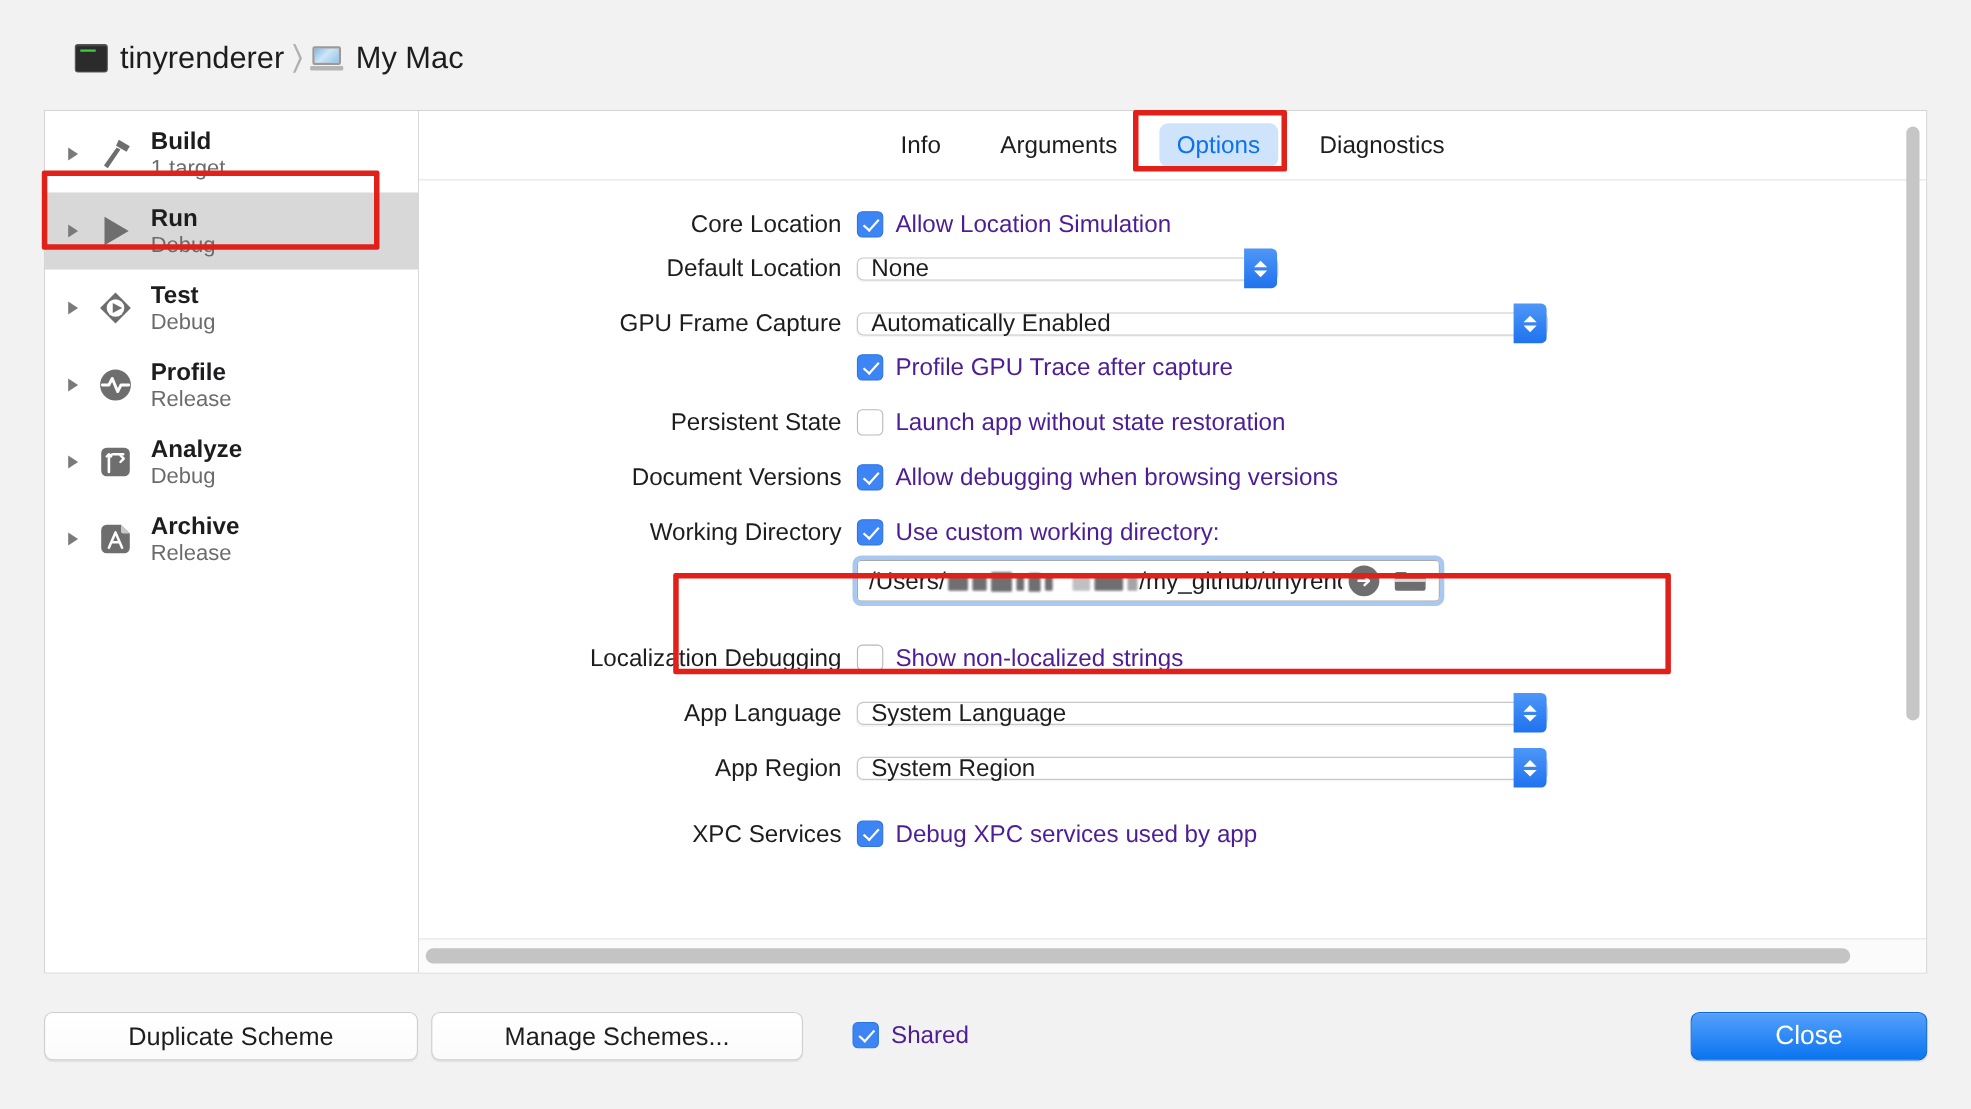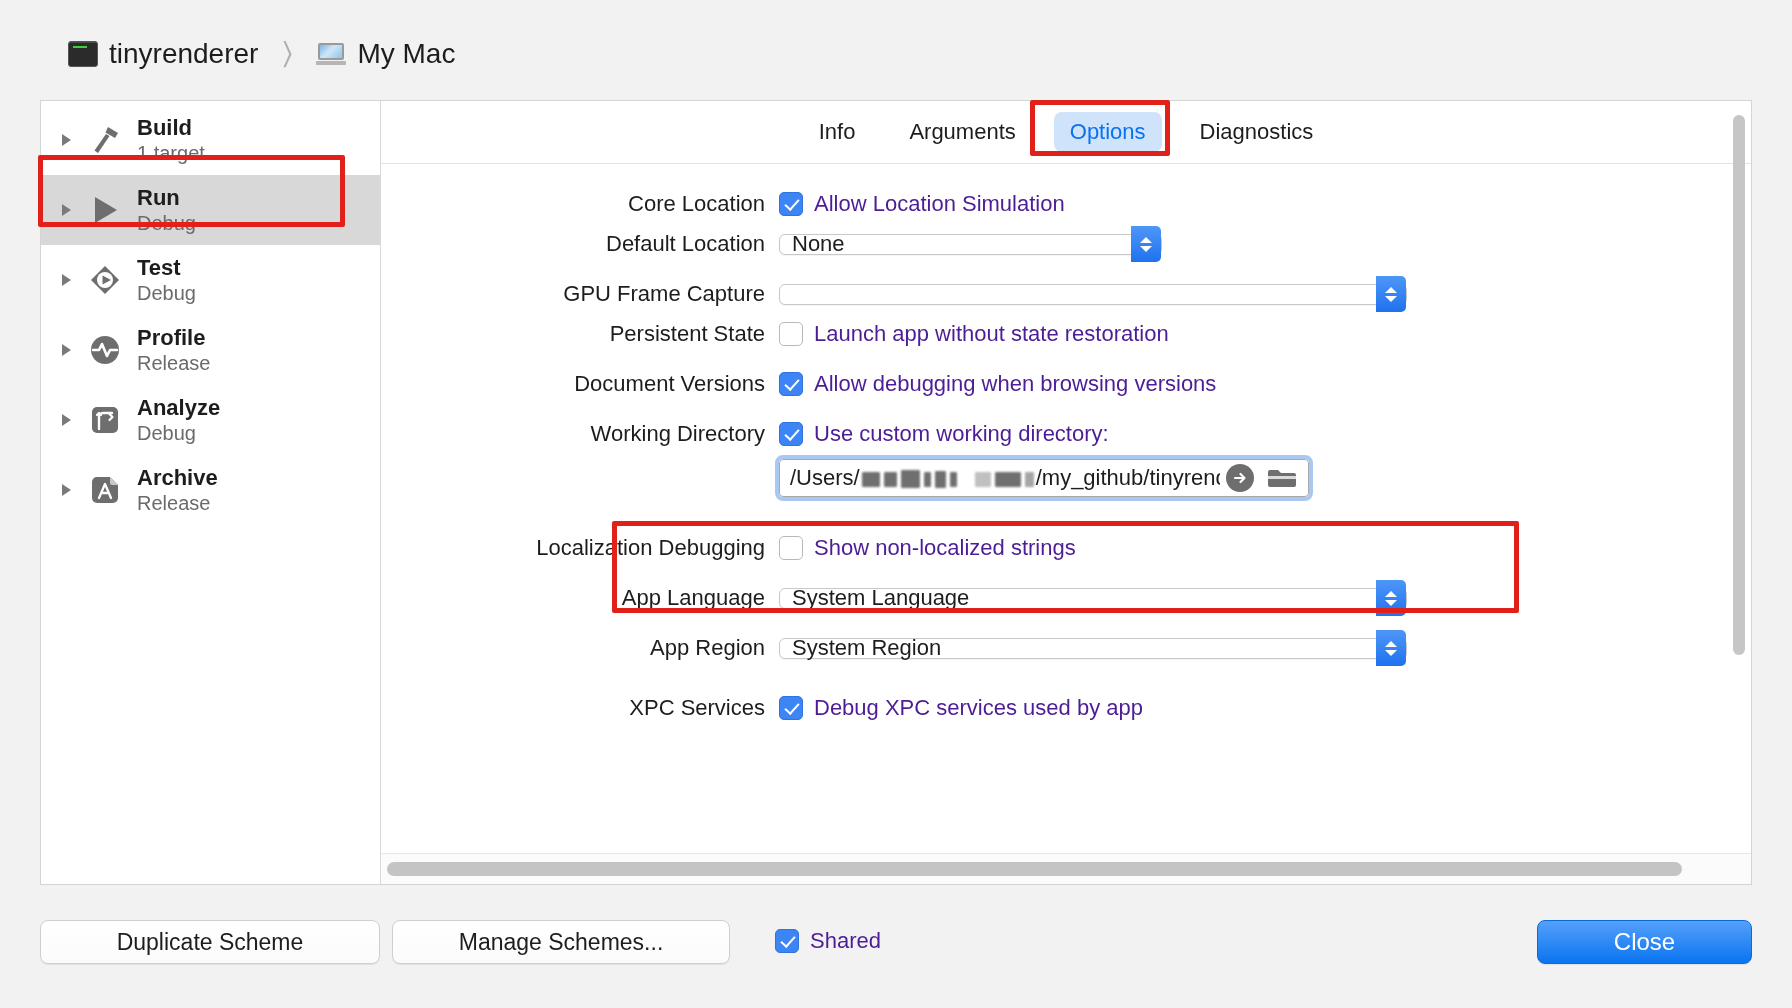--- a/index.html
+++ b/index.html
@@ -14,21 +14,21 @@
     position: relative;
     width: 1792px; height: 1008px;
     background: #f2f2f2;
   }
 
   
   .breadcrumb {
     position: absolute;
     left: 36px; top: 36px;
     display: flex; align-items: center;
-    gap: 18px;
+    gap: 1px;
     font-size: 28px;
     color: #1d1d1f;
     padding-left: 32px;
   }
   .bc-item { display: flex; align-items: center; gap: 11px; }
   .bc-sep { color: #b0b0b0; font-size: 30px; padding: 0 6px; font-weight: 300;}
   .icon-terminal {
     width: 28px; height: 24px;
     background: #2b2b2b;
     border-radius: 3px;
@@ -468,28 +468,36 @@
                   <span class="chev down"></span>
               </span>
             </div>
           </div>
         </div>
 
         <div class="row tight">
           <div class="lbl">GPU Frame Capture</div>
           <div class="ctl">
             <div class="popup" style="width:628px;">
+              <span class="pvalue">Automatically Enabled</span>
               <span class="stepper">
                 <span class="chev up"></span>
                   <span class="chev down"></span>
               </span>
             </div>
           </div>
         </div>
 
+        <div class="row">
+          <div class="lbl"></div>
+          <div class="ctl">
+            <span class="checkbox checked"></span>
+            <span class="cb-label">Profile GPU Trace after capture</span>
+          </div>
+        </div>
 
         <div class="row">
           <div class="lbl">Persistent State</div>
           <div class="ctl">
             <span class="checkbox"></span>
             <span class="cb-label">Launch app without state restoration</span>
           </div>
         </div>
 
         <div class="row">

